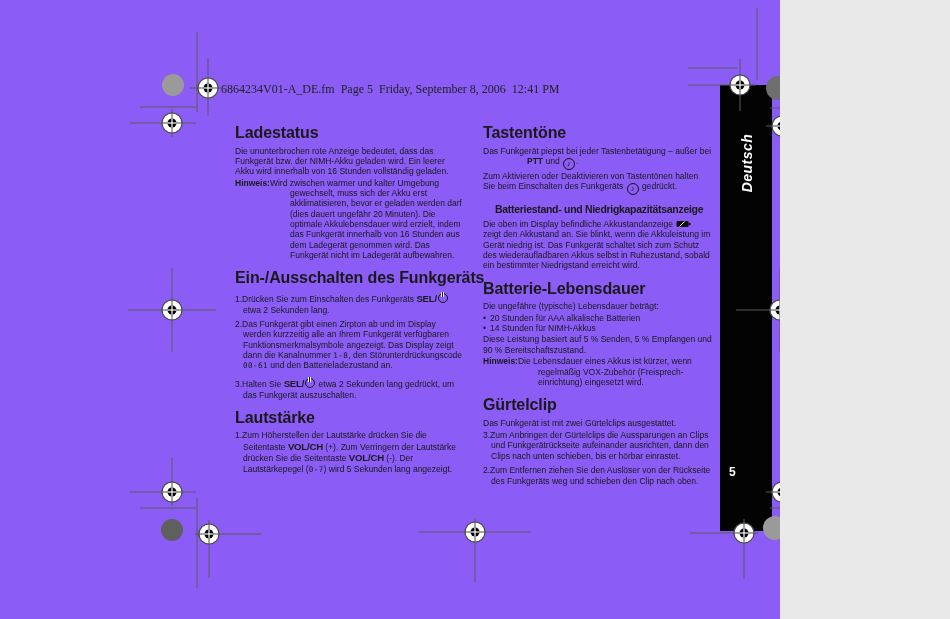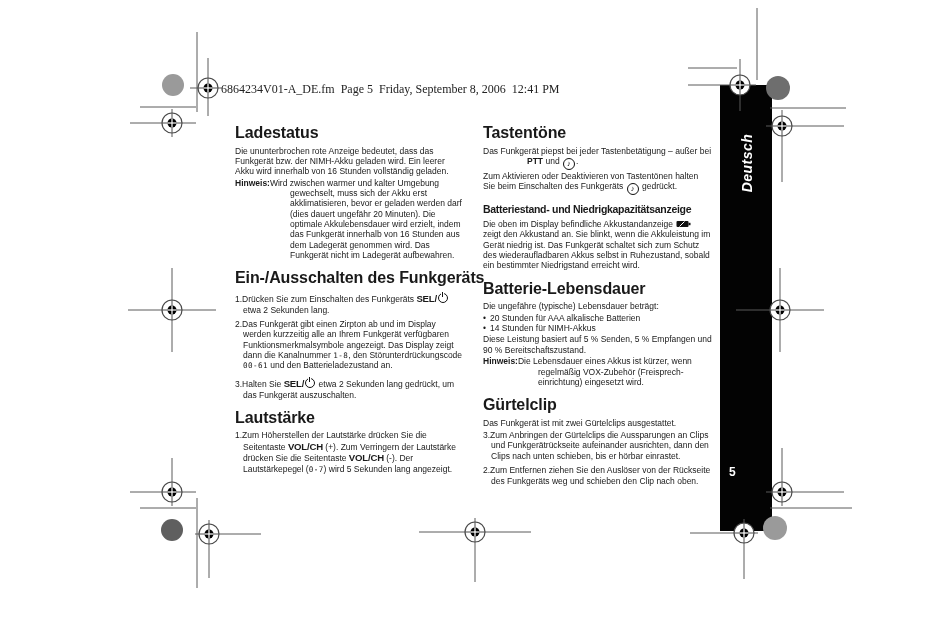--- a/index.html
+++ b/index.html
@@ -1,24 +1,24 @@
 <!DOCTYPE html>
 <html><head>
 <meta charset="utf-8">
 <style>
   html,body{margin:0;padding:0;background:#e9e9e9;}
-  .canvas{position:relative;width:950px;height:619px;background:#ffffff;overflow:hidden;
+  .canvas{position:relative;width:780px;height:619px;background:#8b5cf6;overflow:hidden;
           font-family:"Liberation Sans",sans-serif;color:#191919;}
   .header-line{position:absolute;left:221px;top:82px;font-family:"Liberation Serif",serif;
                font-size:12px;color:#222;white-space:pre;}
   .col{position:absolute;top:123px;width:229px;font-size:8.5px;line-height:1.22;}
   .col-left{left:235px;}
   .col-right{left:483px;}
   .sec{font-size:16px;font-weight:bold;margin:8px 0 3px;white-space:nowrap;letter-spacing:-0.1px;}
-  .sec-long{font-size:10.5px;letter-spacing:-0.3px;}
+  .sec-long{font-size:10.5px;letter-spacing:-0.3px;margin-left:12px;}
   .section:first-child .sec{margin-top:0;}
   p{margin:0 0 1px;}
   .num{margin:2px 0 4px;padding-left:8px;text-indent:-8px;}
   .num-first{margin-top:5px;}
   .gap-top{margin-top:7px;}
   .note{margin:1px 0;padding-left:55px;text-indent:-55px;}
   b.lbl{font-weight:bold;}
   .key{font-weight:bold;font-size:9.6px;letter-spacing:-0.2px;}
   .key-sm{font-weight:bold;margin-left:44px;}
   .lcd{font-family:"DejaVu Sans Mono",monospace;font-size:7.6px;letter-spacing:0.4px;text-align:center;}

